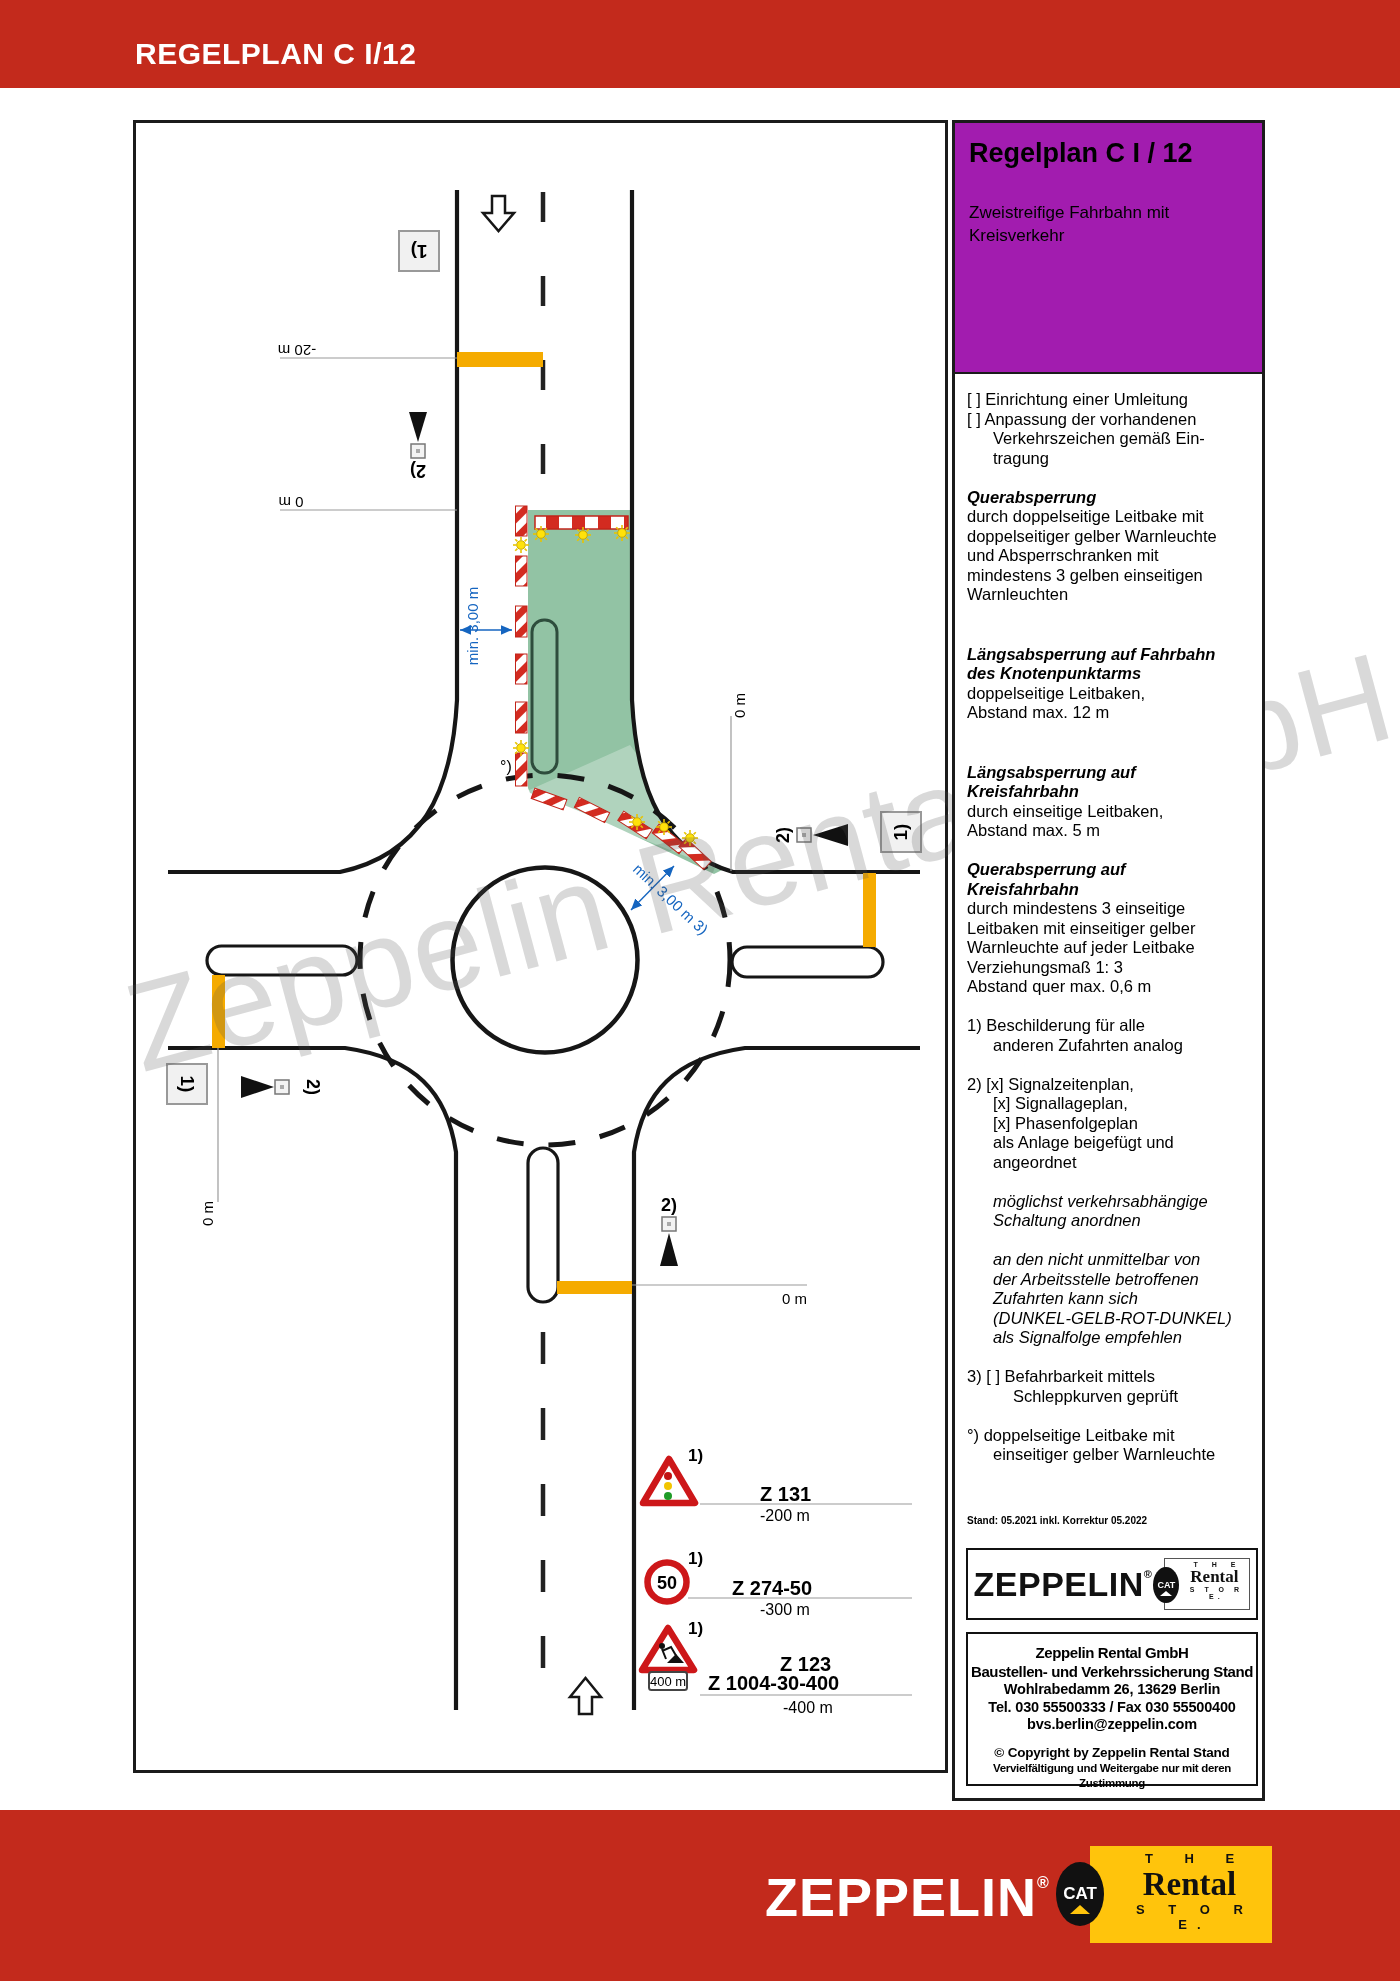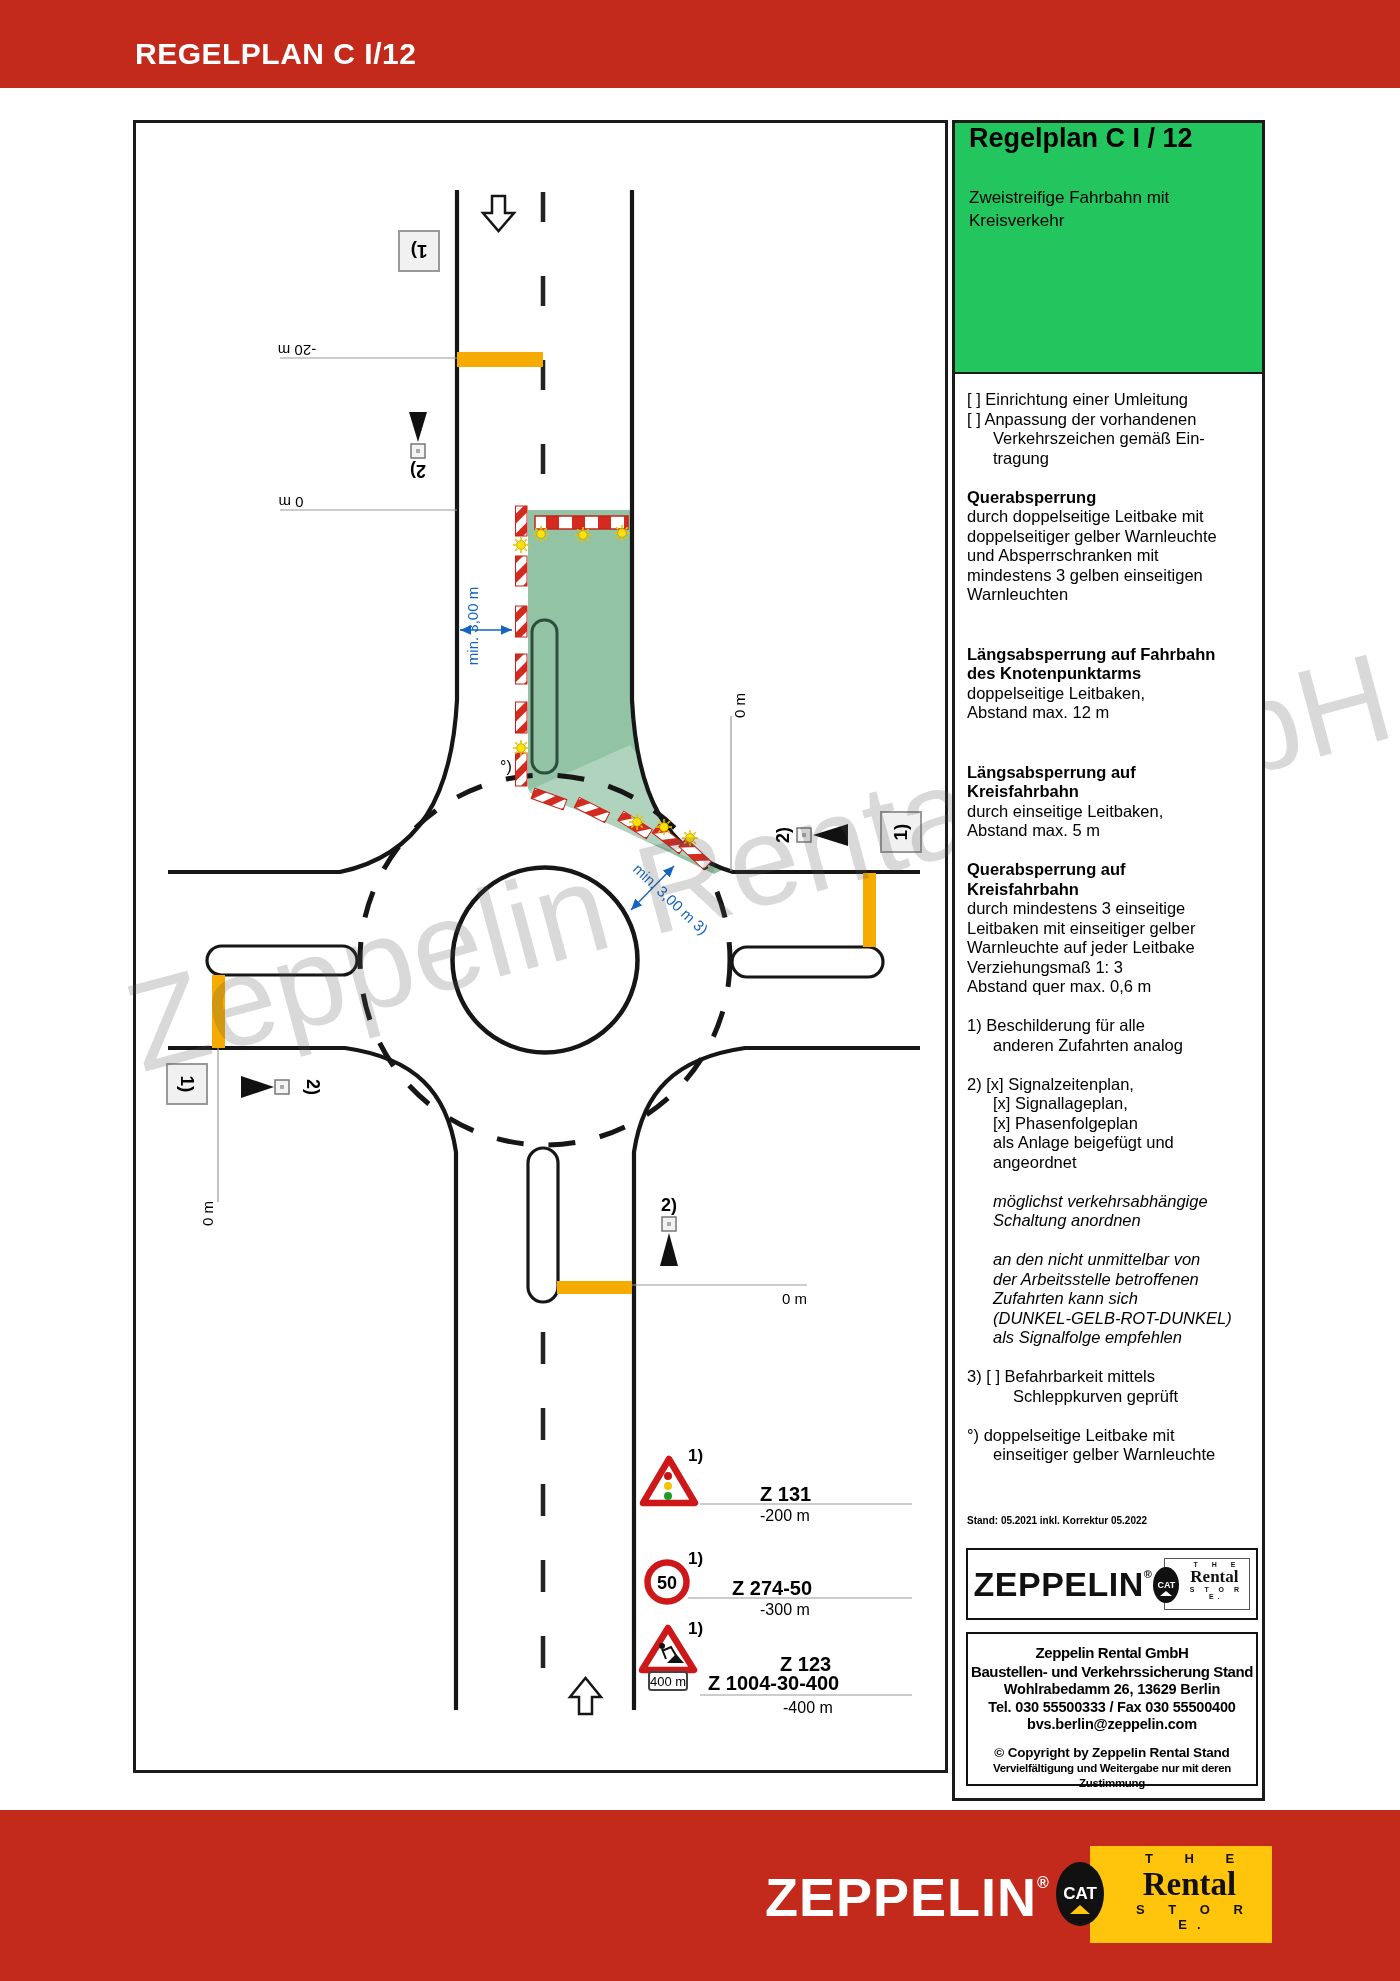--- a/index.html
+++ b/index.html
@@ -20,26 +20,26 @@
   .catoval .catword { color:#fff; font-weight:900; font-size:17px; letter-spacing:0; position:relative; z-index:2; }
   .cattri { position:absolute; left:14px; bottom:12px; width:0; height:0; border-left:10px solid transparent;
             border-right:10px solid transparent; border-bottom:9px solid #ffc40c; z-index:3; }
   .catright { position:absolute; left:22px; top:5px; width:155px; height:88px; color:#111; text-align:center; }
   .catright .the   { font-size:13px; font-weight:bold; letter-spacing:14px; padding-left:14px; }
   .catright .rental{ font-family:"Liberation Serif", serif; font-weight:bold; font-size:33px; line-height:36px; }
   .catright .store { font-size:13px; font-weight:bold; letter-spacing:10px; padding-left:10px; }
 
   
   .drawing-box { position:absolute; left:133px; top:120px; width:815px; height:1653px; border:3px solid #1b1b1b; background:#fff; }
-  .panel-title-box { position:absolute; left:952px; top:120px; width:313px; height:255px; border:3px solid #1b1b1b; padding:0 14px; background:#22c55e; }
+  .panel-title-box { position:absolute; left:952px; top:120px; width:313px; height:255px; border:3px solid #1b1b1b; padding:15px 14px; background:#a21caf; }
   .panel-title-box .ttl { font-size:27px; font-weight:bold; margin-bottom:32px; }
   .panel-title-box .sub { font-size:17px; line-height:23px; margin-bottom:24px; }
   .panel-main { position:absolute; left:952px; top:372px; width:313px; height:1166px; border:3px solid #1b1b1b; border-top-width:2px; padding:16px 10px 0 12px; background:#fff; font-size:16.5px; }
   .pl { min-height:19.5px; line-height:19.5px; white-space:nowrap; }
-  .pl.b { font-weight:bold; }
+  .pl.b { font-weight:bold;font-style:italic; }
   .pl.i { font-style:italic; }
   .pl.ind { padding-left:26px; }
   .pl.ind2 { padding-left:46px; }
   .pl.gap { min-height:15px; }
   .pl.gap2 { min-height:40px; }
   .stand { position:absolute; left:12px; bottom:9px; font-size:10px; font-weight:bold; }
   .panel-outer { position:absolute; left:952px; top:1535px; width:313px; height:266px; border:3px solid #1b1b1b; border-top:none; background:#fff; }
 
   .logo-box { position:absolute; left:966px; top:1548px; width:292px; height:72px; border:2px solid #111; background:#fff;
               display:flex; align-items:center; justify-content:center; gap:12px; }

